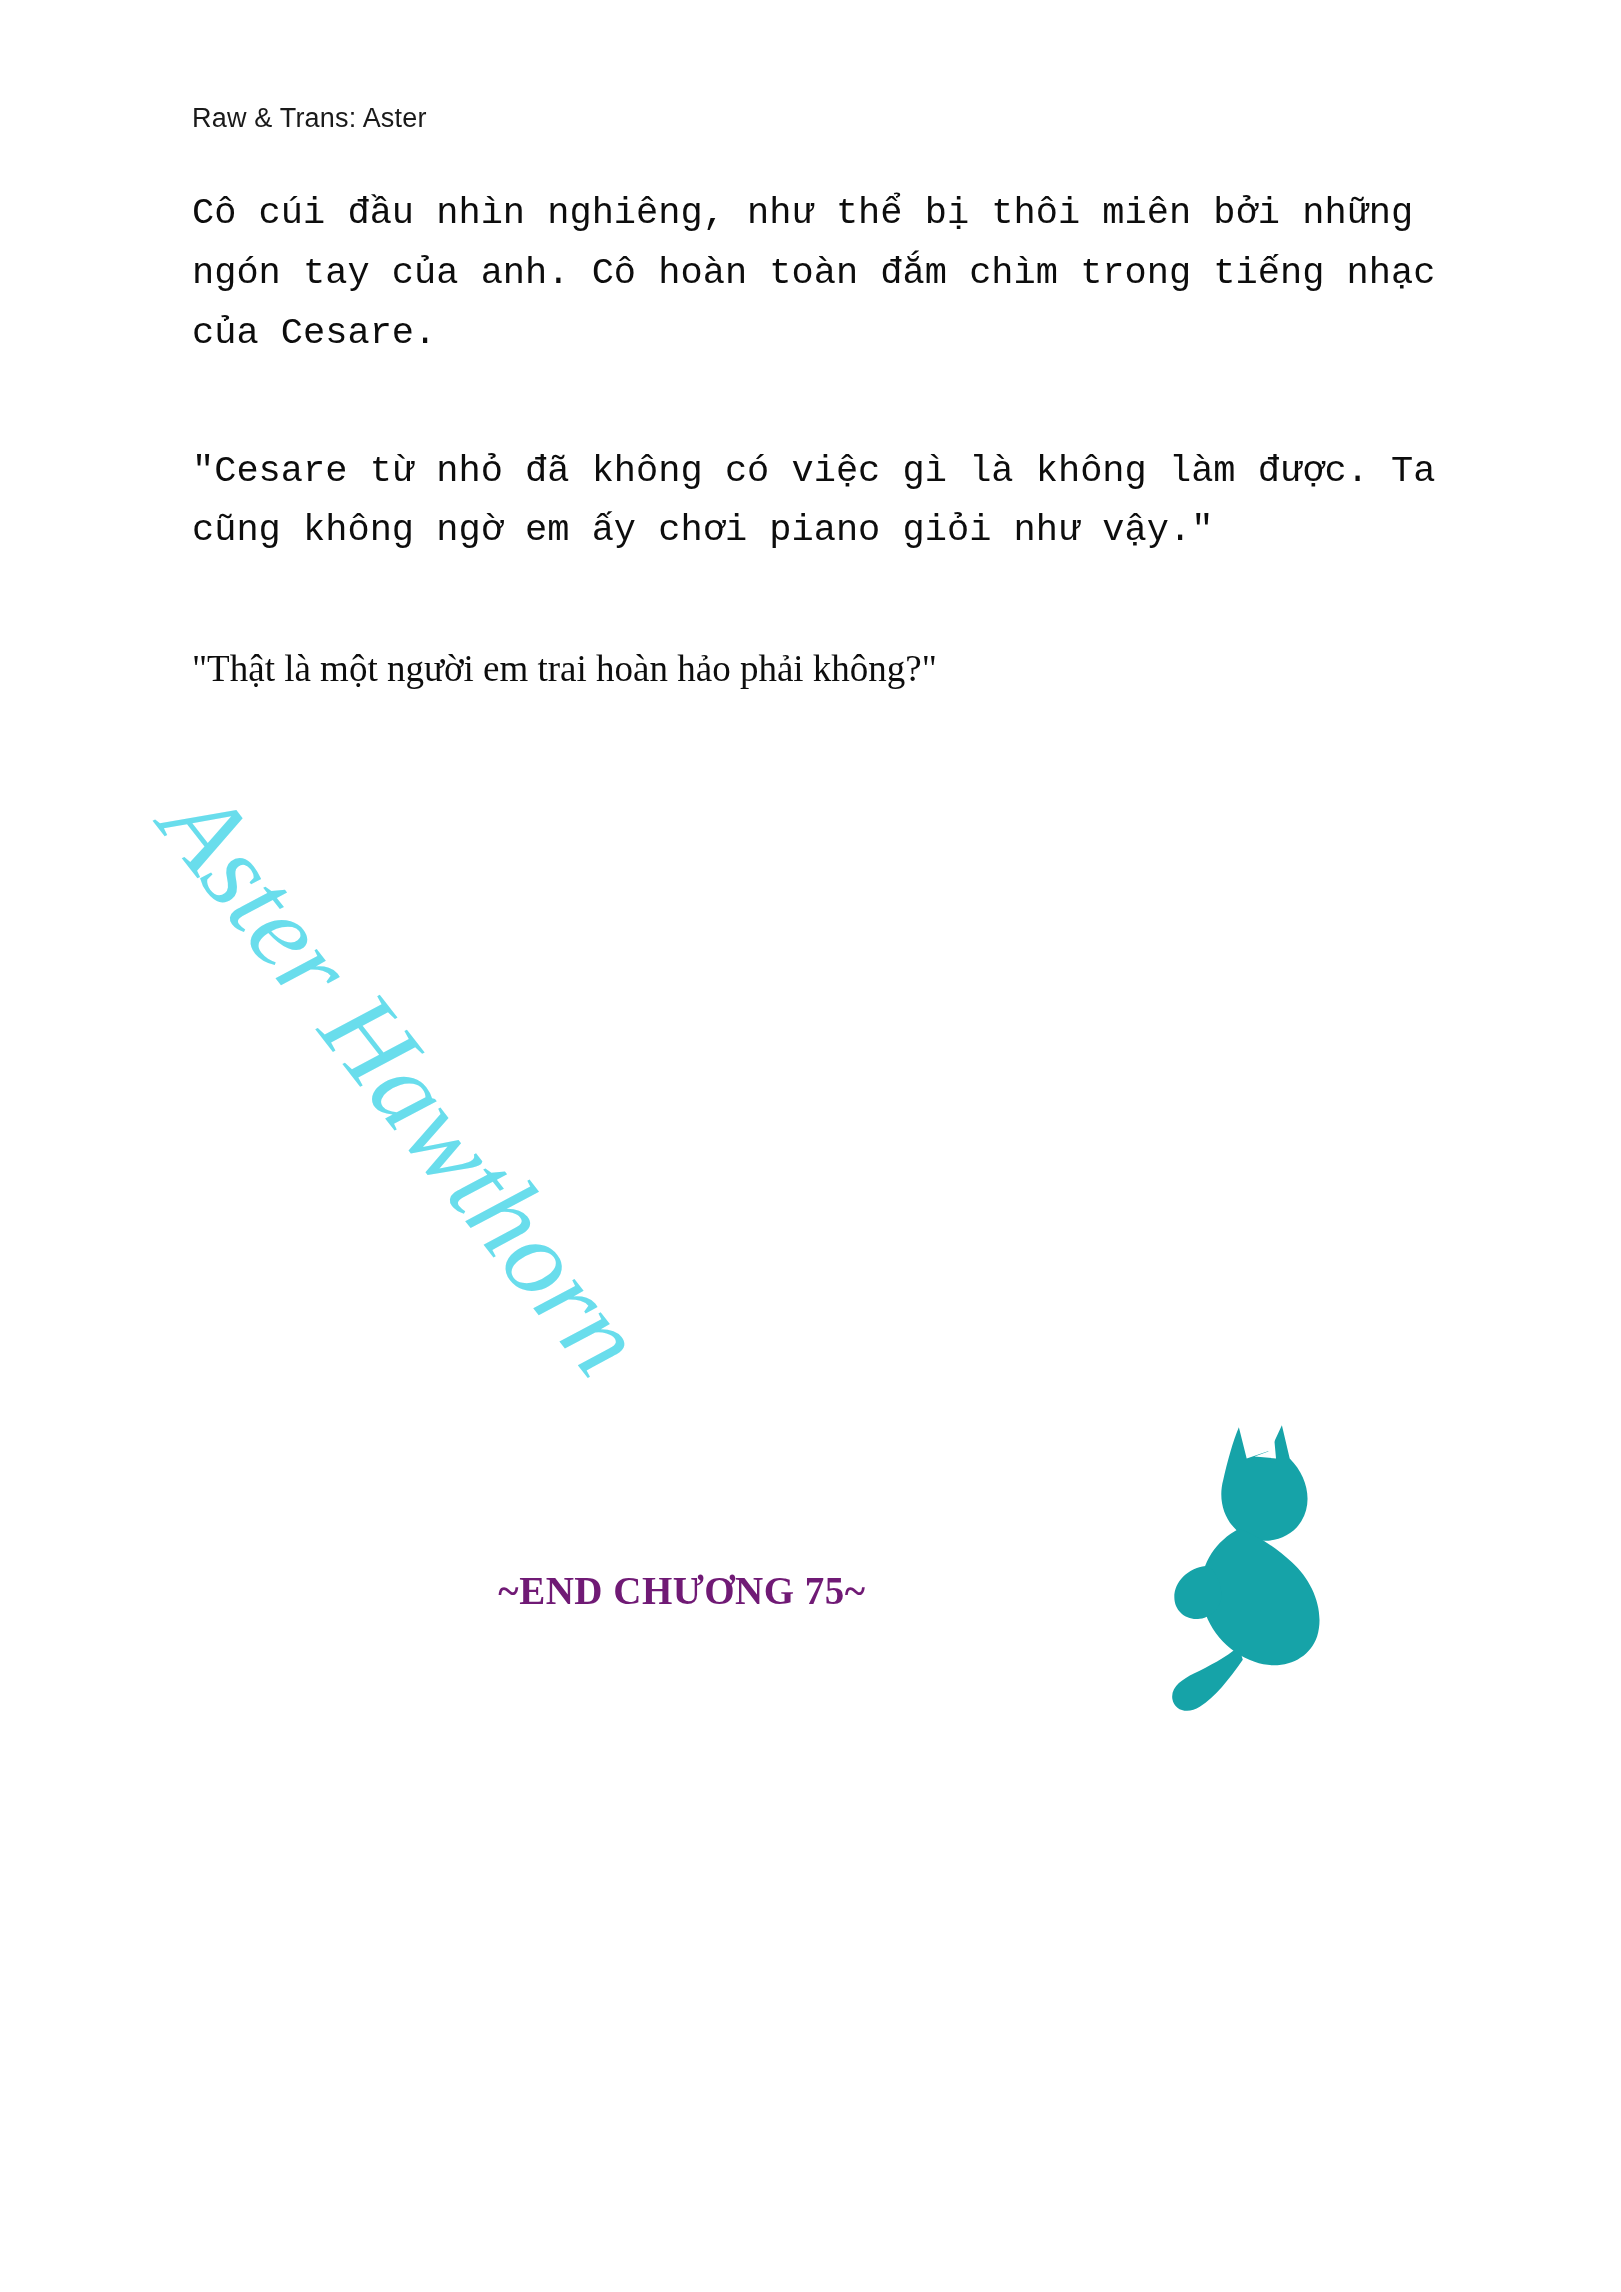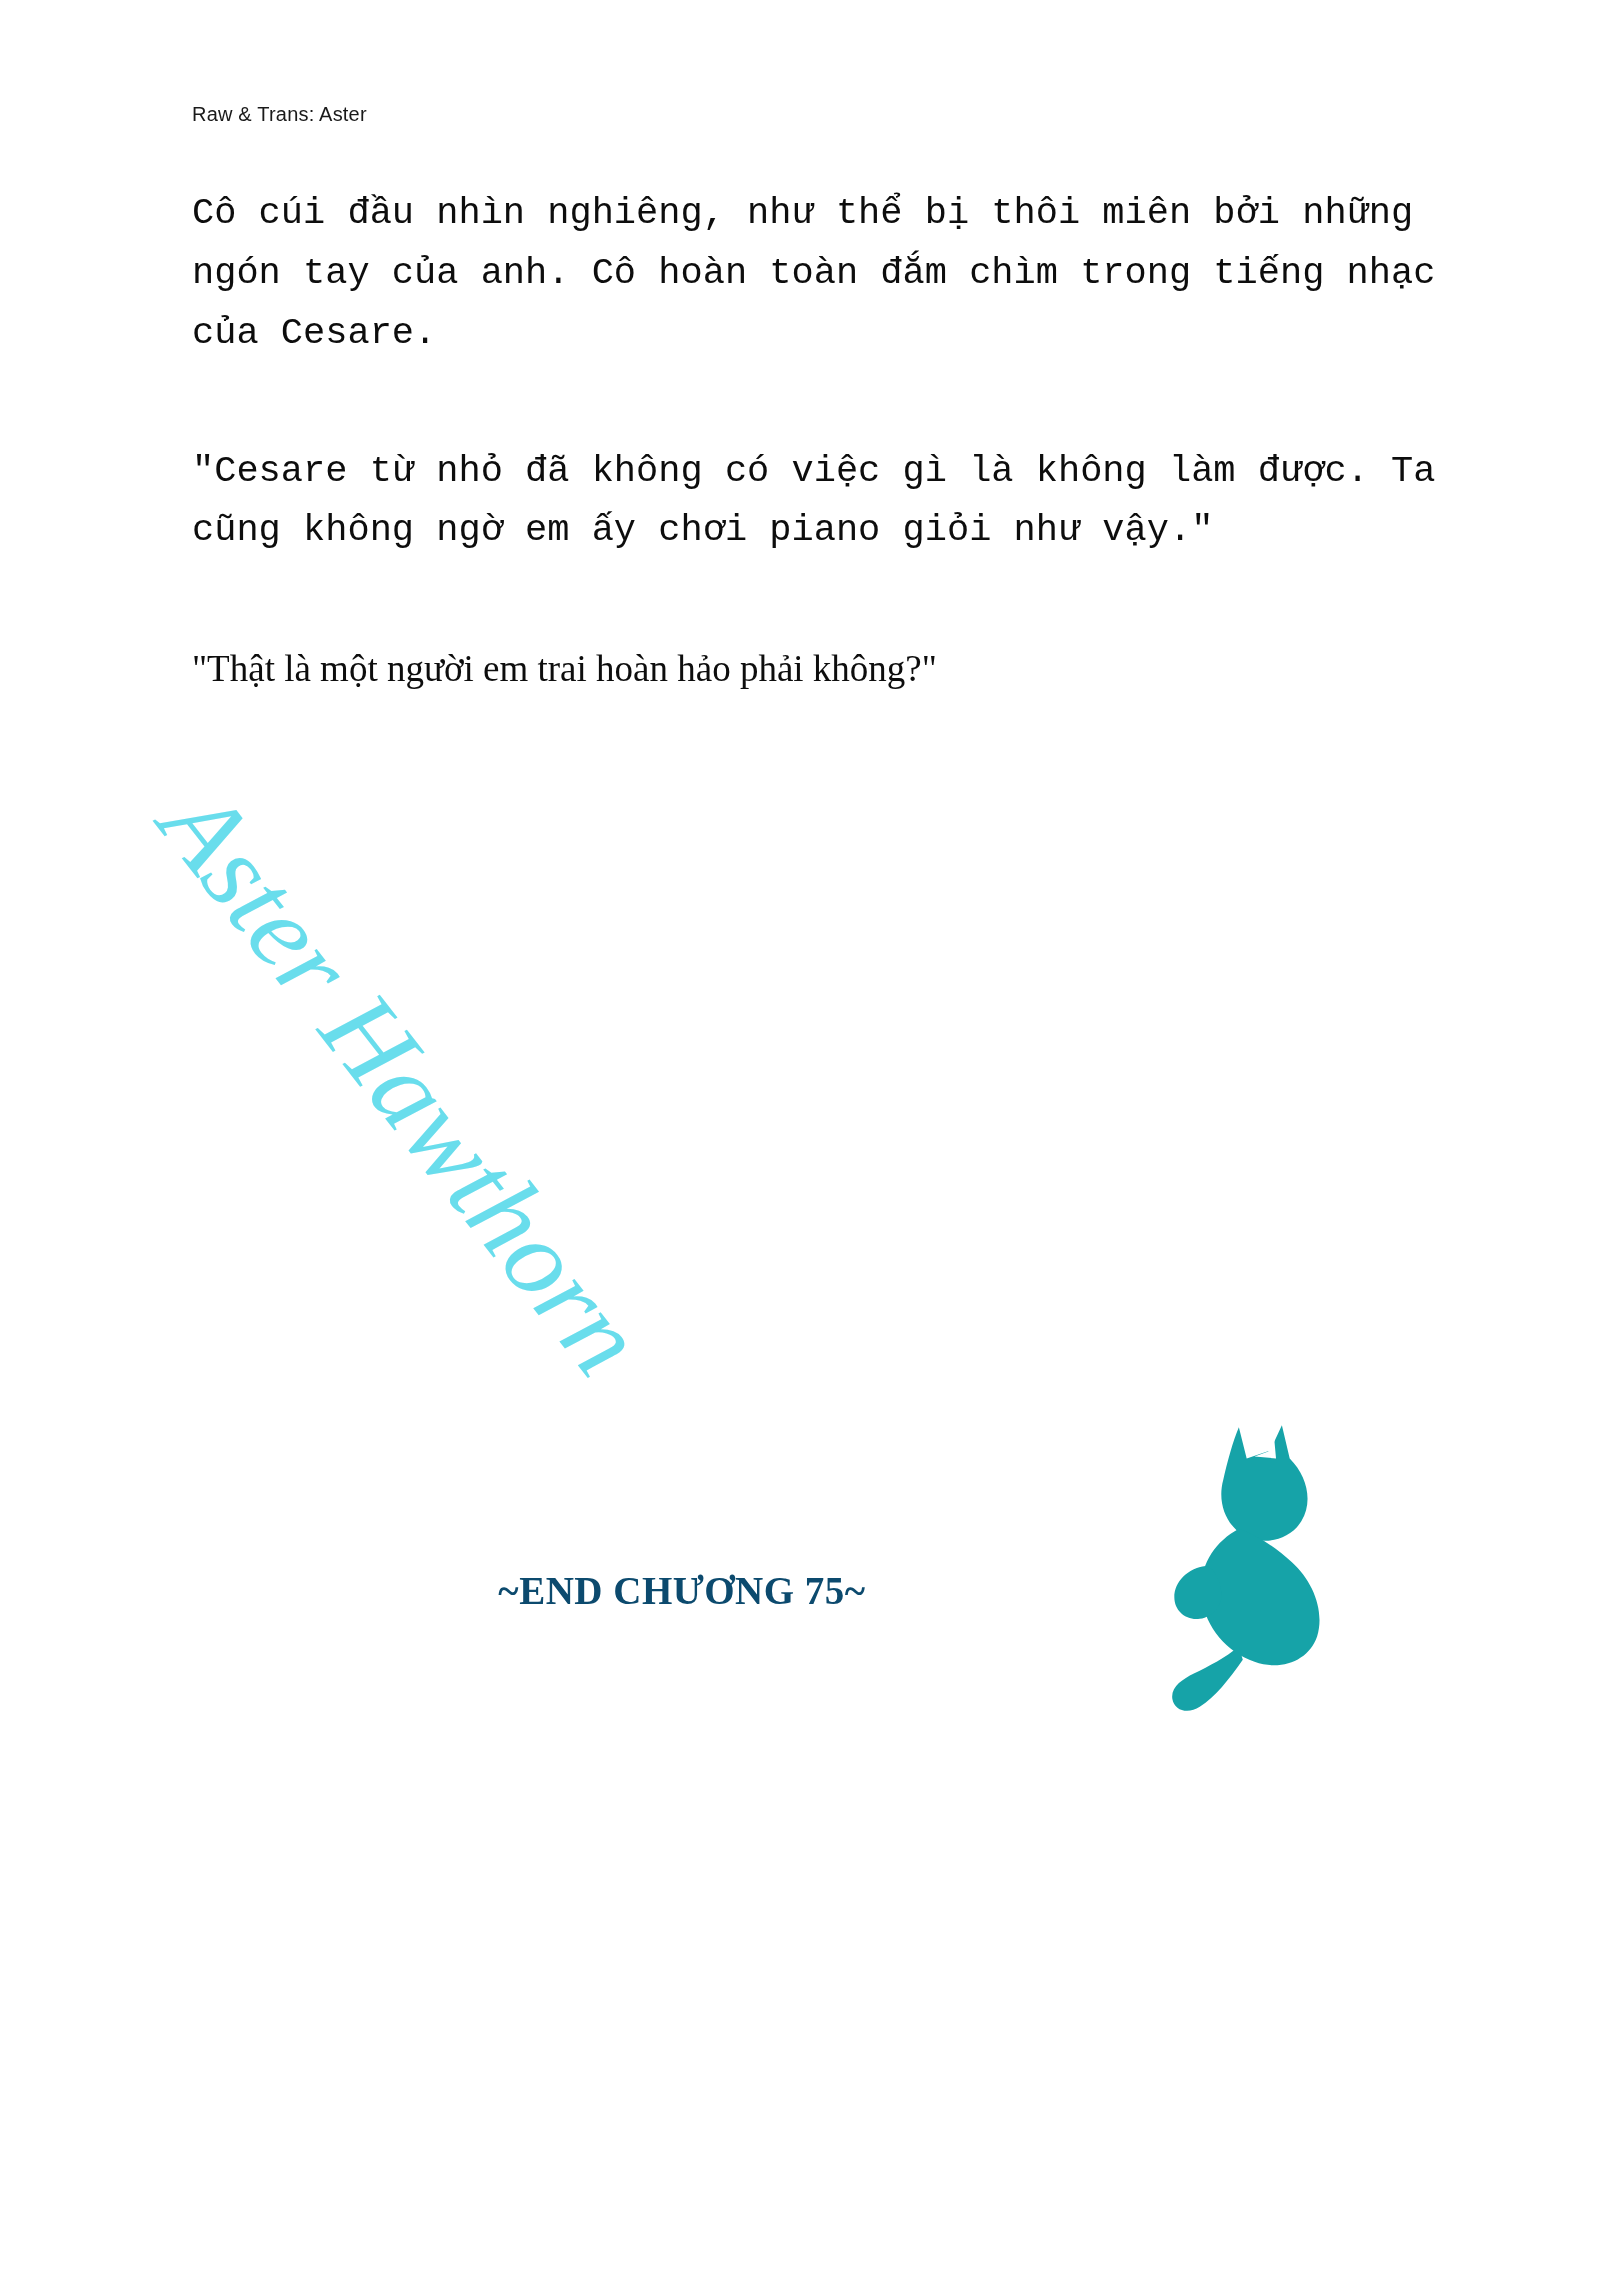--- a/index.html
+++ b/index.html
@@ -17,21 +17,21 @@
   .page {
     position: absolute;
     inset: 0;
     background: #ffffff;
   }
   .header-note {
     position: absolute;
     left: 192px;
     top: 103px;
     font-family: "Liberation Sans", sans-serif;
-    font-size: 20px;
+    font-size: 27px;
     color: #1a1a1a;
     letter-spacing: 0.2px;
     white-space: nowrap;
   }
   .body-text {
     position: absolute;
     left: 192px;
     top: 184px;
     width: 1264px;
     font-family: "Liberation Serif", serif;
@@ -49,21 +49,21 @@
   .chapter-end {
     position: absolute;
     left: 192px;
     top: 1568px;
     width: 980px;
     text-align: center;
     font-family: "Liberation Serif", serif;
     font-weight: bold;
     font-size: 39px;
     letter-spacing: 0.5px;
-    color: #0c4a6e;
+    color: #701a75;
   }
   
   .watermark {
     position: absolute;
     left: 176px;
     top: 588px;
     width: 1176px;
     height: 882px;
     pointer-events: none;
   }

